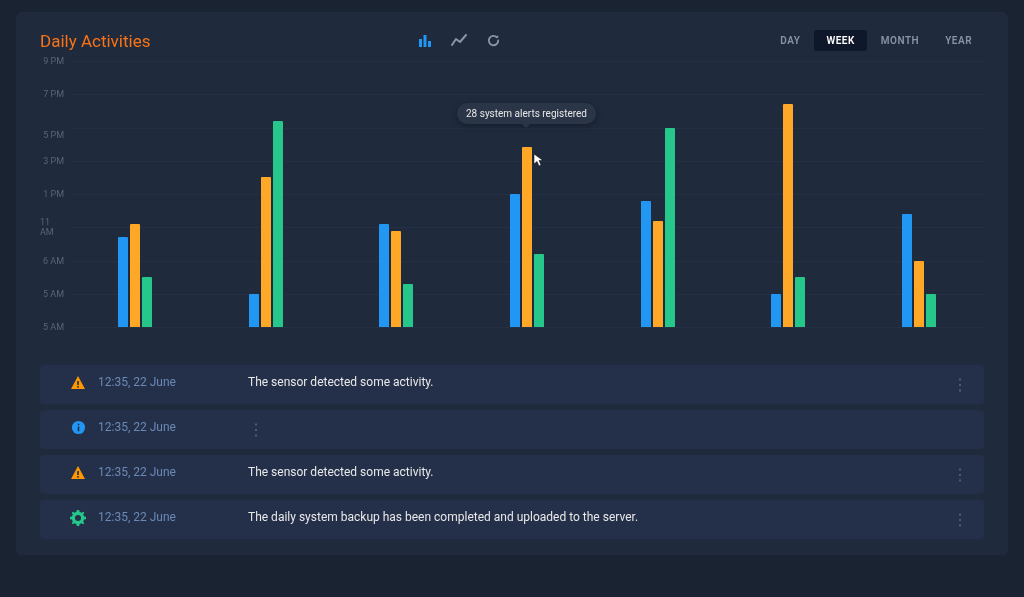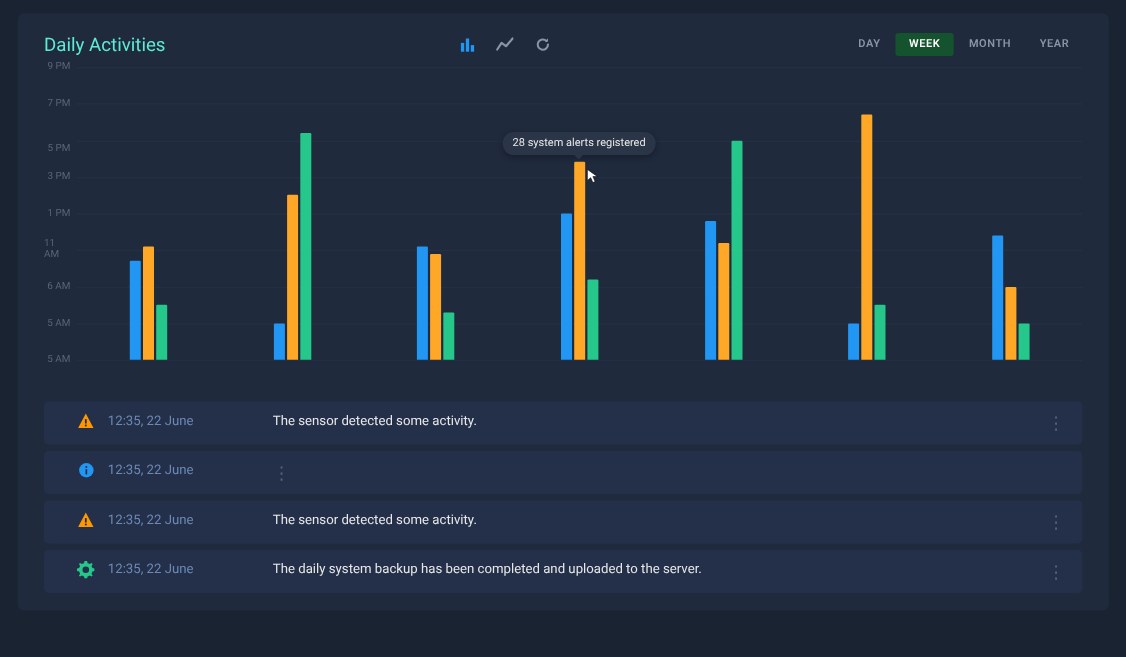--- a/index.html
+++ b/index.html
@@ -19,21 +19,21 @@
   }
   .header {
     display: flex;
     align-items: center;
     justify-content: space-between;
     margin-bottom: 10px;
   }
   .title {
     font-size: 17px;
     font-weight: 400;
-    color: #5eead4;
+    color: #f97316;
   }
   .center-controls {
     display: flex;
     gap: 18px;
     align-items: center;
   }
   .icon-btn {
     width: 16px;
     height: 16px;
     cursor: pointer;
@@ -49,21 +49,21 @@
   .time-btn {
     padding: 5px 12px;
     font-size: 10px;
     font-weight: 600;
     letter-spacing: 0.5px;
     border-radius: 3px;
     cursor: pointer;
     color: #8a94a6;
   }
   .time-btn.active {
-    background: #14532d;
+    background: #0f172a;
     color: #fff;
   }
   .chart-area {
     position: relative;
     height: 290px;
     margin-left: 30px;
   }
   .y-axis {
     position: absolute;
     left: -30px;
@@ -278,21 +278,21 @@
           <div class="bar b0" style="height: 33.25px; background: rgb(33, 150, 243);"></div>
           <div class="bar b1" style="height: 222.775px; background: rgb(255, 167, 38);"></div>
           <div class="bar b2" style="height: 49.875px; background: rgb(38, 199, 138);"></div>
         </div>
         <div class="day-col">
           <div class="bar b0" style="height: 113.05px; background: rgb(33, 150, 243);"></div>
           <div class="bar b1" style="height: 66.5px; background: rgb(255, 167, 38);"></div>
           <div class="bar b2" style="height: 33.25px; background: rgb(38, 199, 138);"></div>
         </div>
       </div>
-    <div class="tooltip" id="tooltip" style="left: 387px; top: 59px; border-radius: 10px;">28 system alerts registered</div>
+    <div class="tooltip" id="tooltip" style="left: 387px; top: 42px; border-radius: 10px;">28 system alerts registered</div>
     <div class="cursor-arrow" id="cursor" style="left: 463px; top: 91.45px;">
       <svg width="12" height="14" viewBox="0 0 12 14">
           <path d="M1 1 L1 11 L4 8.5 L6 13 L8 12 L6 7.5 L10 7.5 Z" fill="#fff" stroke="#000" stroke-width="0.5"></path>
         </svg>
     </div>
   </div>
 
   <div class="activity-list" id="activity-list">
       <div class="activity-row">
         <div class="act-icon">

